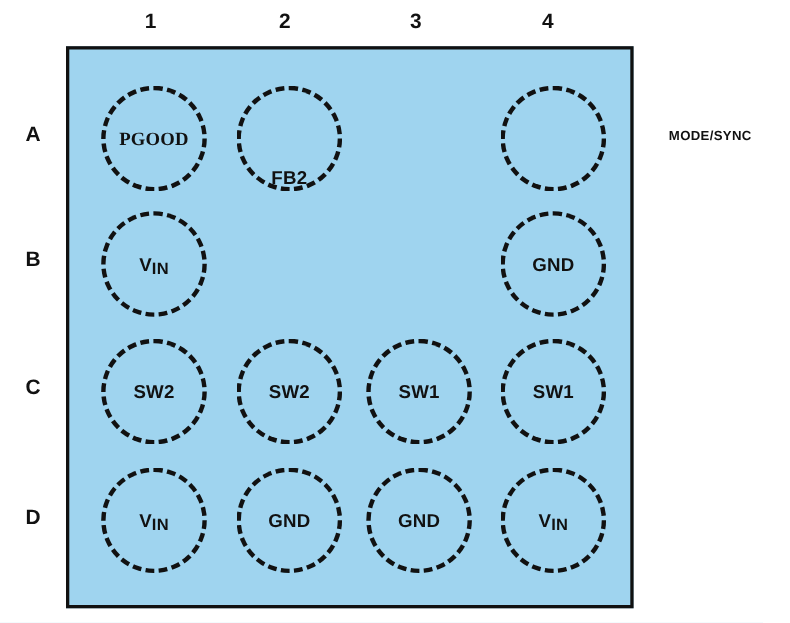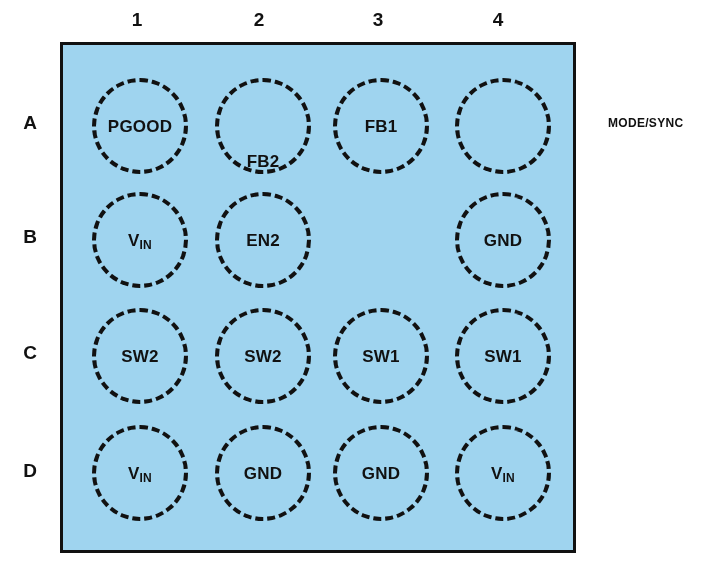--- a/index.html
+++ b/index.html
@@ -71,21 +71,21 @@
   }
   .ball-label {
     font-size: 17px;
     font-weight: bold;
     color: #111111;
     letter-spacing: 0.2px;
     line-height: 1;
     white-space: nowrap;
   }
   .ball-label sub {
-    font-size: 12px;
+    font-size: 15px;
     font-weight: bold;
     vertical-align: baseline;
     position: relative;
     top: 3px;
     letter-spacing: 0.2px;
   }
 
   
   #side-annotation {
     position: absolute;
@@ -109,38 +109,32 @@
   <div class="col-header" style="left:358px;">3</div>
   <div class="col-header" style="left:478px;">4</div>
 
   <div class="row-header" style="top:112px;">A</div>
   <div class="row-header" style="top:226px;">B</div>
   <div class="row-header" style="top:342px;">C</div>
   <div class="row-header" style="top:460px;">D</div>
 
   <div id="package-body">
 
-    <div class="ball" style="left:77px; top:81px;">
+    <div class="ball" style="left:77px; top:81px;font-family:Liberation Serif, serif;">
       <span class="ball-label">PGOOD</span>
     </div>
     <div class="ball" style="left:200px; top:81px;align-items:flex-end;">
       <span class="ball-label">FB2</span>
-    </div>
-    <div class="ball" style="left:318px; top:81px;">
-      <span class="ball-label">FB1</span>
     </div>
     <div class="ball" style="left:440px; top:81px;">
       <span class="ball-label"></span>
     </div>
 
     <div class="ball" style="left:77px; top:195px;">
       <span class="ball-label"><span>V</span><sub>IN</sub></span>
-    </div>
-    <div class="ball" style="left:200px; top:195px;">
-      <span class="ball-label">EN2</span>
     </div>
     <div class="ball" style="left:440px; top:195px;">
       <span class="ball-label">GND</span>
     </div>
 
     <div class="ball" style="left:77px; top:311px;">
       <span class="ball-label">SW2</span>
     </div>
     <div class="ball" style="left:200px; top:311px;">
       <span class="ball-label">SW2</span>

